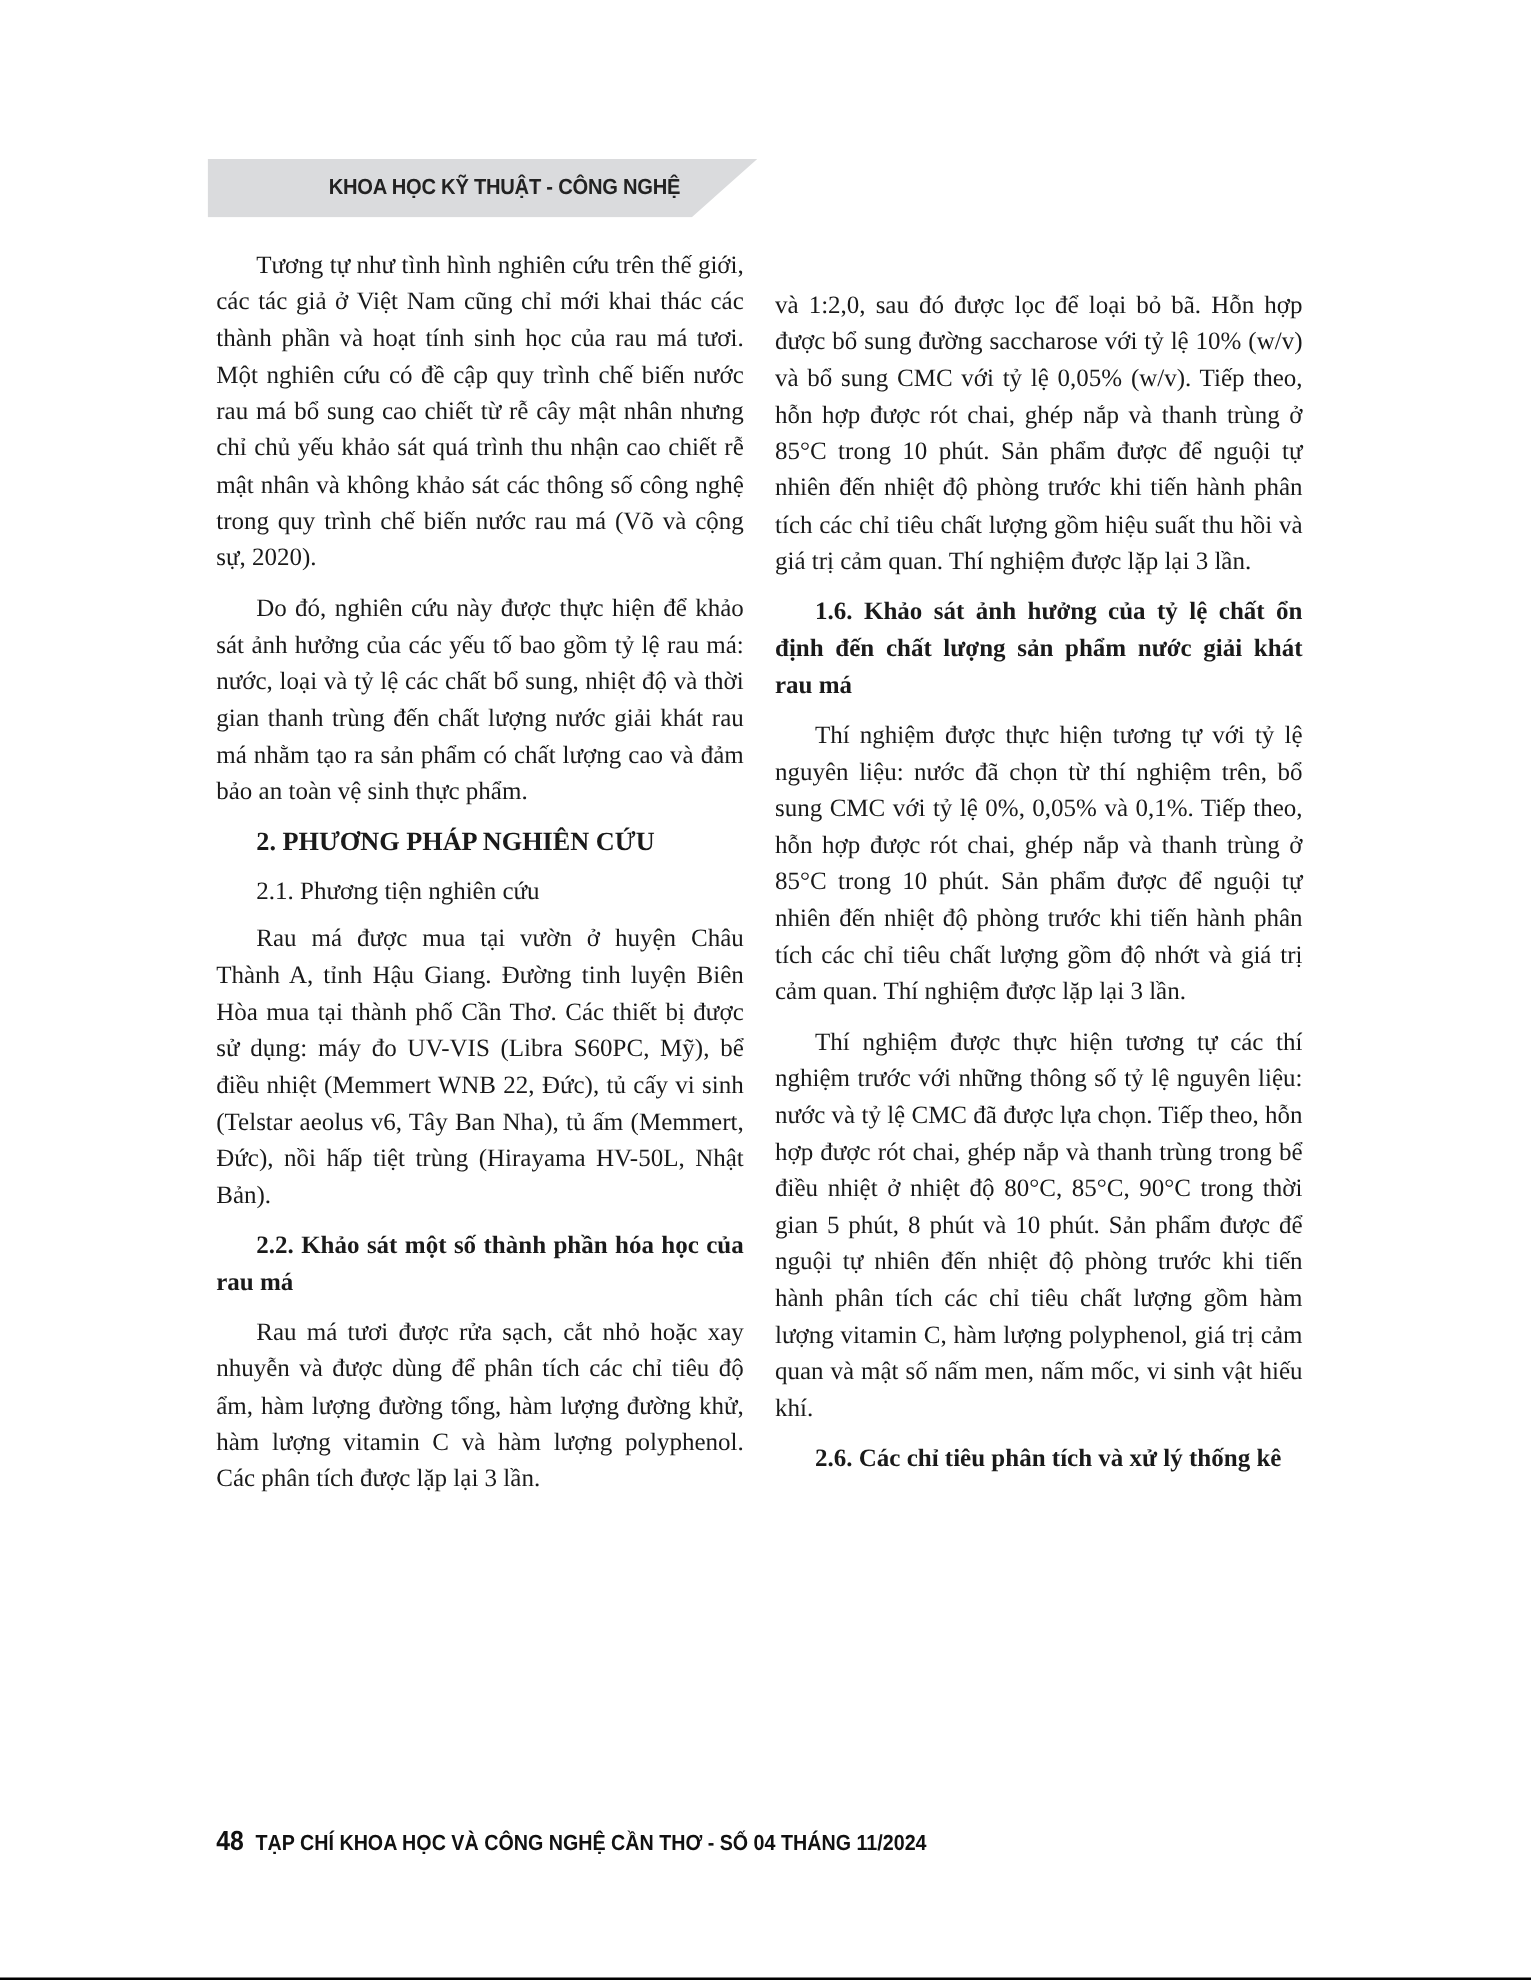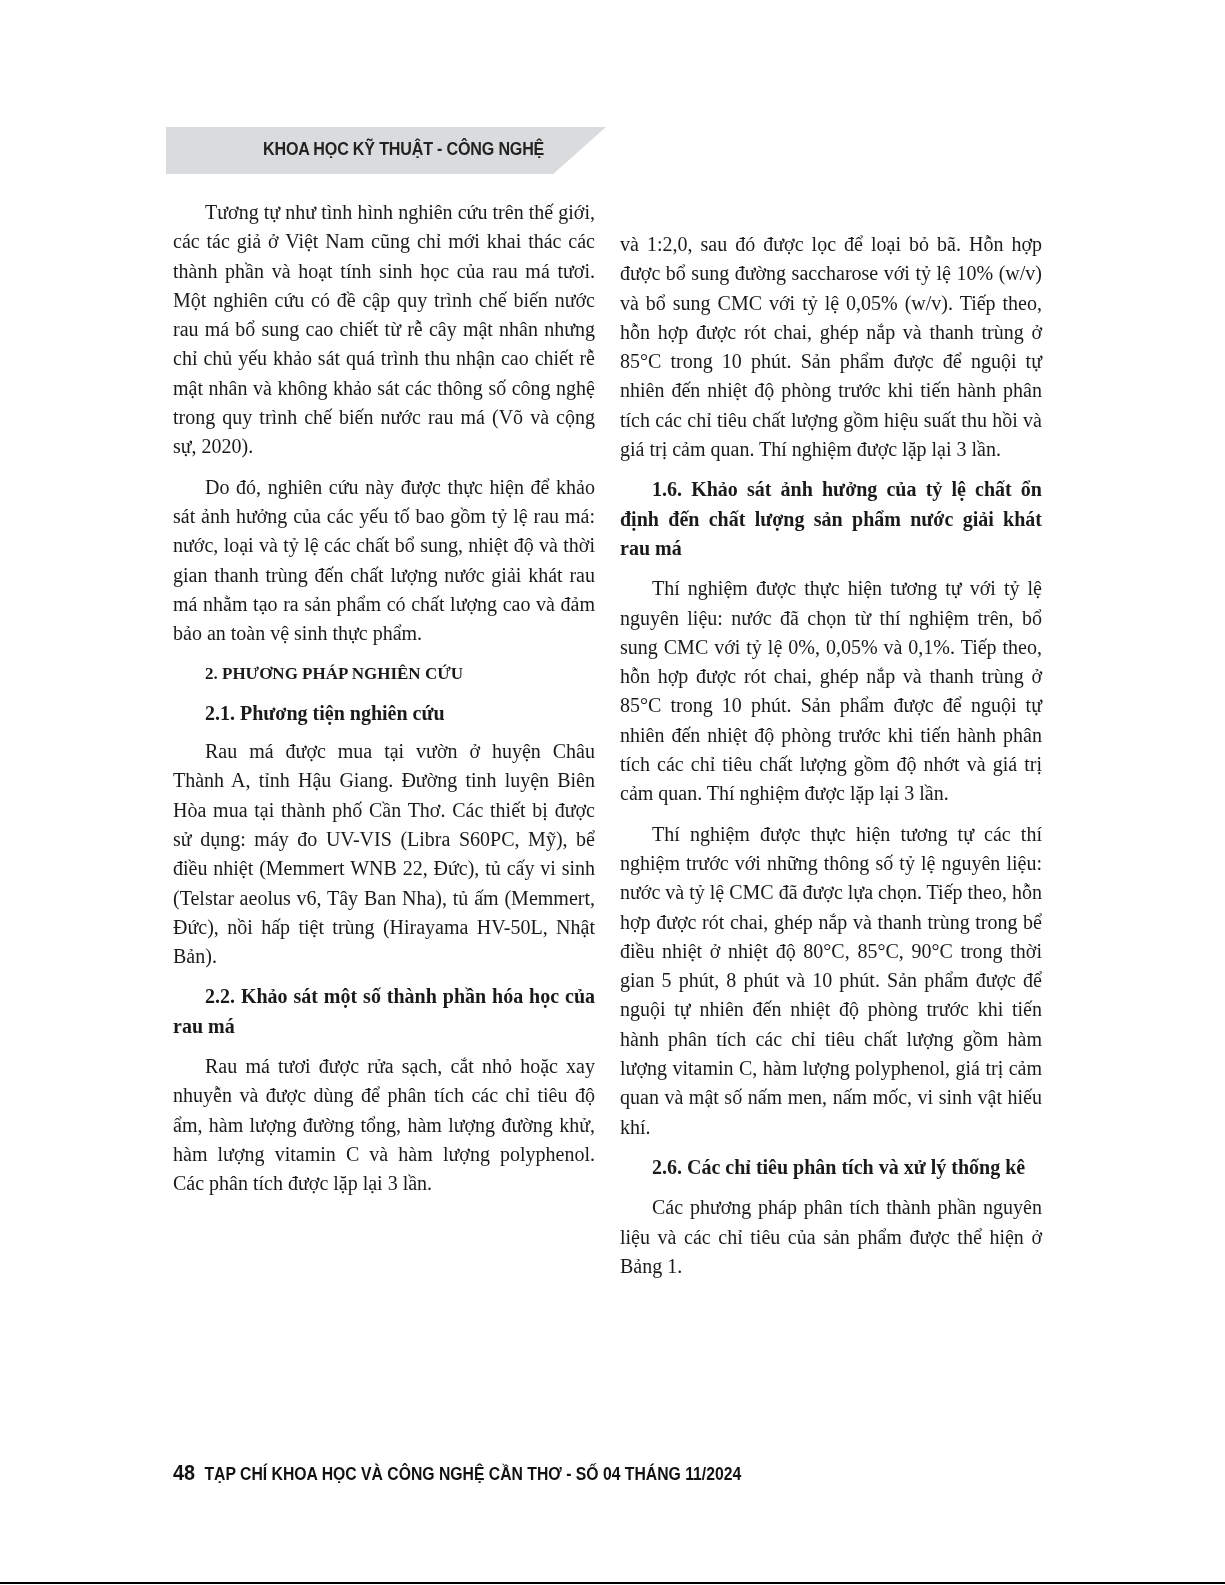--- a/index.html
+++ b/index.html
@@ -17,22 +17,22 @@
     }
     .col {
       position: absolute; top: 198px; width: 422px;
       font-family: "Liberation Serif", serif; font-size: 20px; line-height: 29.3px;
       color: #1a1a1a;
     }
     .col.left { left: 173px; }
     .col.right { left: 620px; margin-top: 32px; }
     .col p { margin: 0 0 11px 0; text-align: justify; text-indent: 32px; hyphens: none; }
     .col p.head { font-weight: bold; }
-    .col p.h1 { font-weight: bold; font-size: 17px; margin-top: 4px; margin-bottom: 10px; }
-    .col p.h2 { font-weight: bold; margin-bottom: 9px; }
+    .col p.h1 { font-weight: bold; font-size: 21px; margin-top: 4px; margin-bottom: 10px; }
+    .col p.h2 { font-weight: normal; margin-bottom: 9px; }
     .footer {
       position: absolute; left: 173px; top: 1460px;
       font-family: "Liberation Sans", sans-serif; font-weight: bold; color: #111;
       white-space: nowrap; transform: scaleX(0.9); transform-origin: left top;
     }
     .footer .pagenum { font-size: 22px; margin-right: 6px; }
     .footer .journal { font-size: 17.5px; }
     .bottom-rule { position: absolute; left: 0; right: 0; top: 1582px; height: 2px; background: #000; }
   </style>
 </head>
@@ -50,21 +50,20 @@
   <p class="head">2.2. Khảo sát một số thành phần hóa học của rau má</p>
   <p>Rau má tươi được rửa sạch, cắt nhỏ hoặc xay nhuyễn và được dùng để phân tích các chỉ tiêu độ ẩm, hàm lượng đường tổng, hàm lượng đường khử, hàm lượng vitamin C và hàm lượng polyphenol. Các phân tích được lặp lại 3 lần.</p>
 </div>
 
 <div class="col right">
   <p style="text-indent:0;">và 1:2,0, sau đó được lọc để loại bỏ bã. Hỗn hợp được bổ sung đường saccharose với tỷ lệ 10% (w/v) và bổ sung CMC với tỷ lệ 0,05% (w/v). Tiếp theo, hỗn hợp được rót chai, ghép nắp và thanh trùng ở 85°C trong 10 phút. Sản phẩm được để nguội tự nhiên đến nhiệt độ phòng trước khi tiến hành phân tích các chỉ tiêu chất lượng gồm hiệu suất thu hồi và giá trị cảm quan. Thí nghiệm được lặp lại 3 lần.</p>
   <p class="head">1.6. Khảo sát ảnh hưởng của tỷ lệ chất ổn định đến chất lượng sản phẩm nước giải khát rau má</p>
   <p>Thí nghiệm được thực hiện tương tự với tỷ lệ nguyên liệu: nước đã chọn từ thí nghiệm trên, bổ sung CMC với tỷ lệ 0%, 0,05% và 0,1%. Tiếp theo, hỗn hợp được rót chai, ghép nắp và thanh trùng ở 85°C trong 10 phút. Sản phẩm được để nguội tự nhiên đến nhiệt độ phòng trước khi tiến hành phân tích các chỉ tiêu chất lượng gồm độ nhớt và giá trị cảm quan. Thí nghiệm được lặp lại 3 lần.</p>
   <p>Thí nghiệm được thực hiện tương tự các thí nghiệm trước với những thông số tỷ lệ nguyên liệu: nước và tỷ lệ CMC đã được lựa chọn. Tiếp theo, hỗn hợp được rót chai, ghép nắp và thanh trùng trong bể điều nhiệt ở nhiệt độ 80°C, 85°C, 90°C trong thời gian 5 phút, 8 phút và 10 phút. Sản phẩm được để nguội tự nhiên đến nhiệt độ phòng trước khi tiến hành phân tích các chỉ tiêu chất lượng gồm hàm lượng vitamin C, hàm lượng polyphenol, giá trị cảm quan và mật số nấm men, nấm mốc, vi sinh vật hiếu khí.</p>
   <p class="head">2.6. Các chỉ tiêu phân tích và xử lý thống kê</p>
-  <p>Các phương pháp phân tích thành phần nguyên liệu và các chỉ tiêu của sản phẩm được thể hiện ở Bảng 1.</p>
 </div>
 
 <div class="footer">
   <span class="pagenum">48</span>
   <span class="journal">TẠP CHÍ KHOA HỌC VÀ CÔNG NGHỆ CẦN THƠ - SỐ 04 THÁNG 11/2024</span>
 </div>
 
 <div class="bottom-rule"></div>
 
 </body></html>

